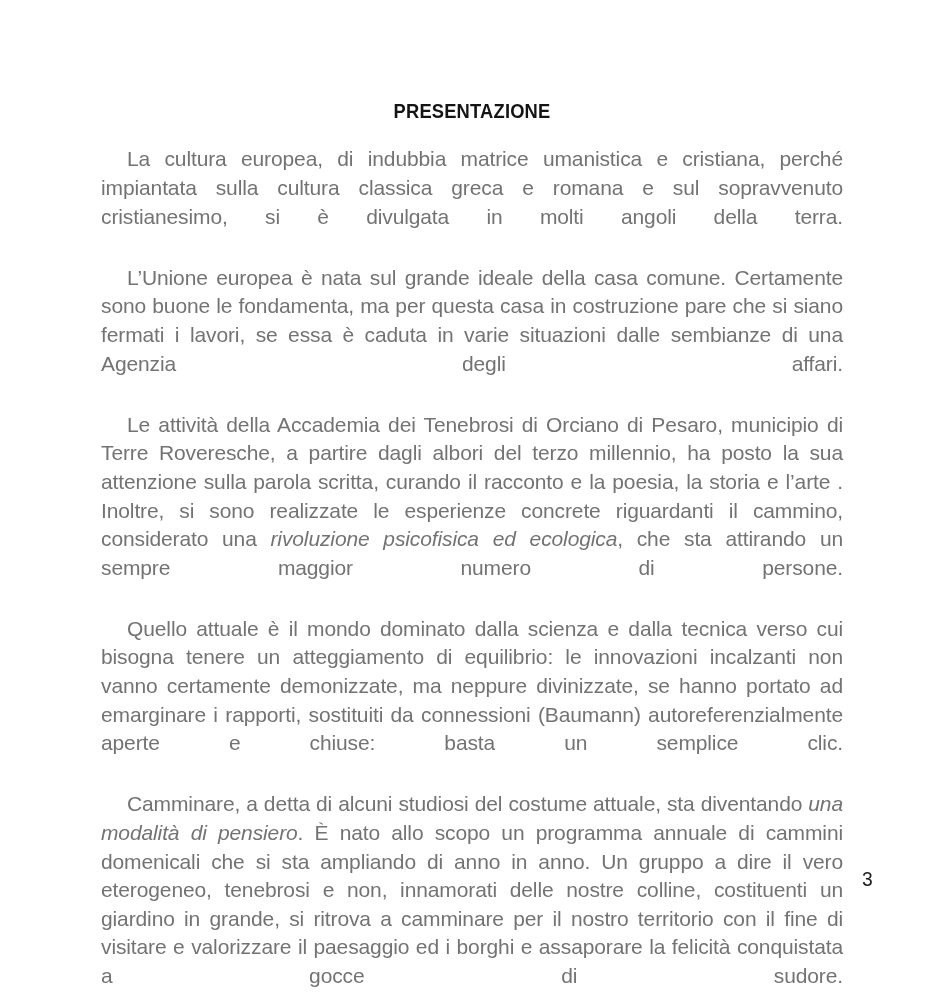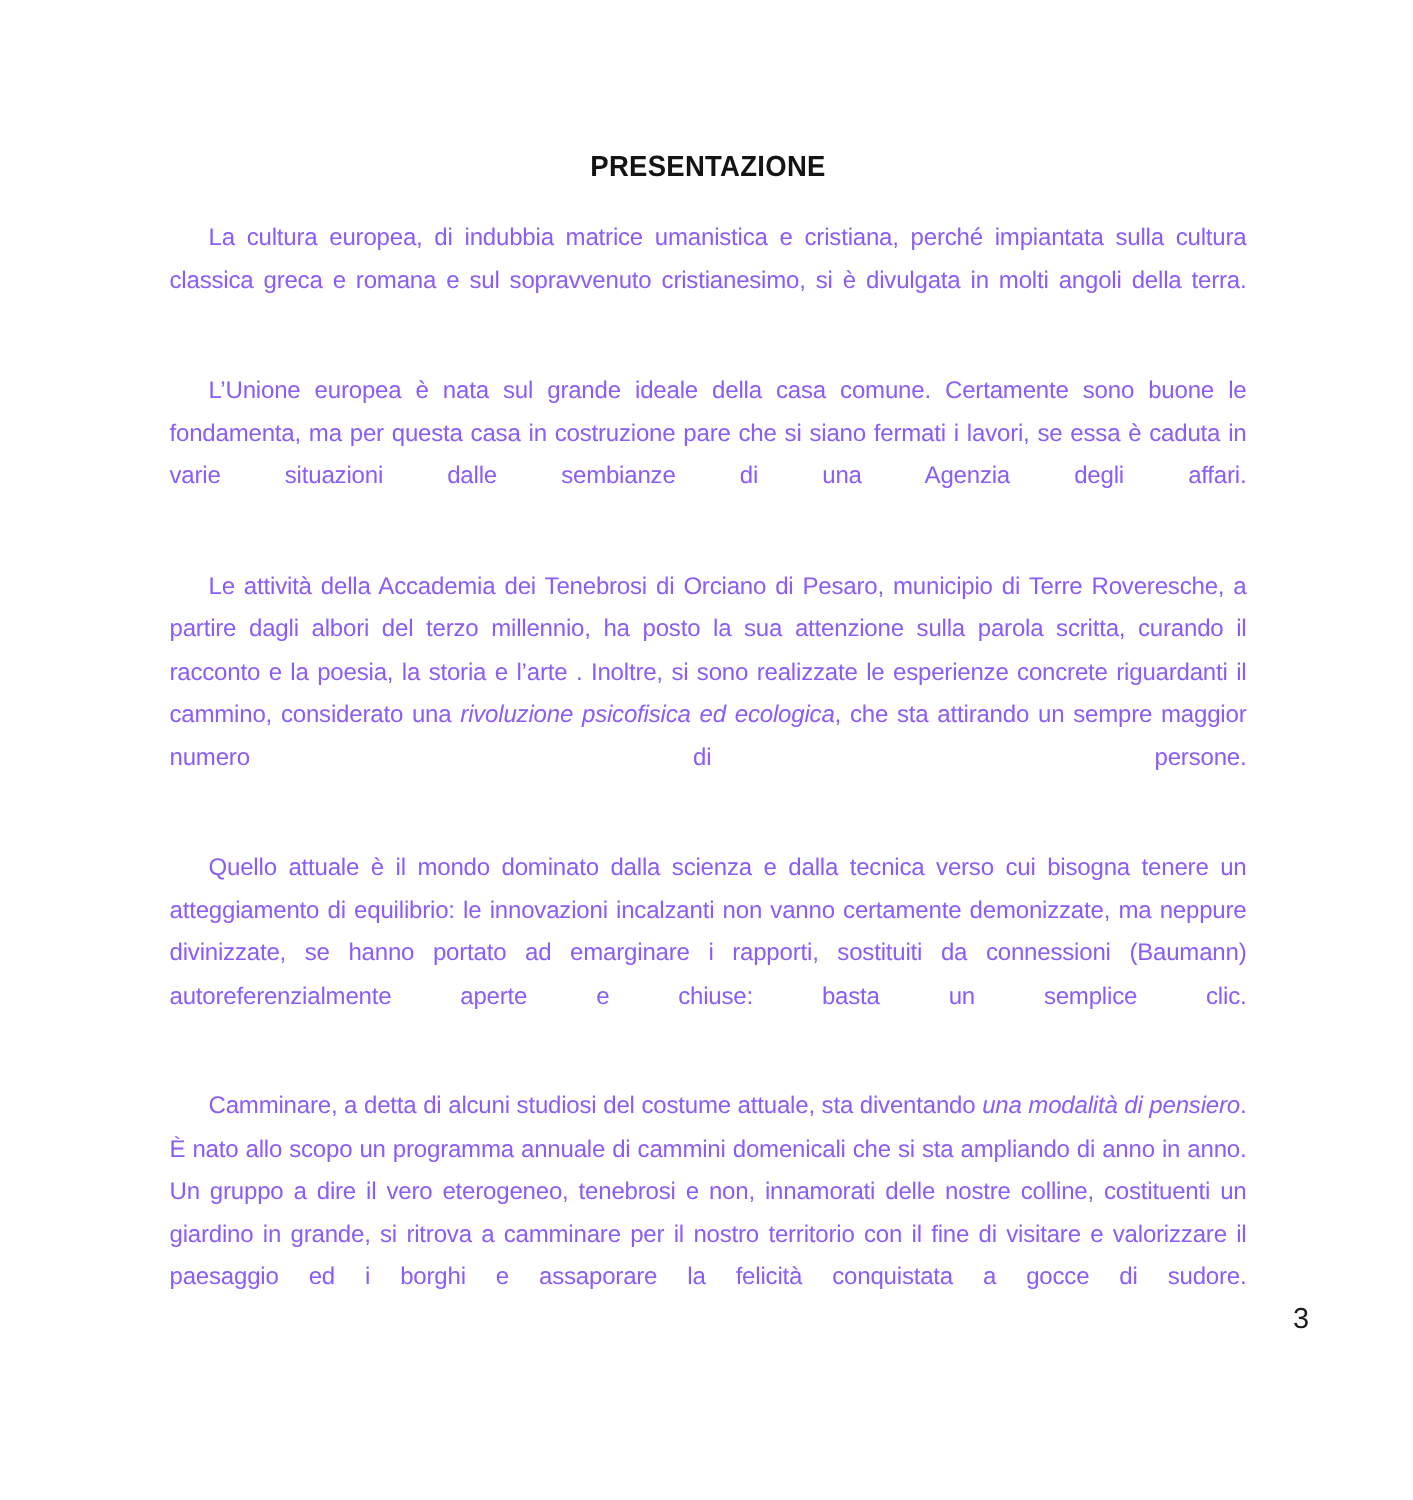--- a/index.html
+++ b/index.html
@@ -41,27 +41,27 @@
     letter-spacing: 0.2px;
     margin: 0 0 22px 0;
     line-height: 1.2;
     color: #141414;
     font-stretch: condensed;
     transform: scaleX(0.94);
     transform-origin: center center;
   }
 
   .para {
-    font-size: 16px;
+    font-size: 21px;
     line-height: 28.6px;
     text-align: justify;
     text-justify: inter-word;
-    margin: 16px;
+    margin: 4px;
     text-indent: 26px;
-    color: #8b5cf6;
+    color: #737373;
     word-spacing: -0.15px;
     letter-spacing: -0.12px;
     transform-origin: left top;
   }
 
   .para .it {
     font-style: italic;
   }
 
   

